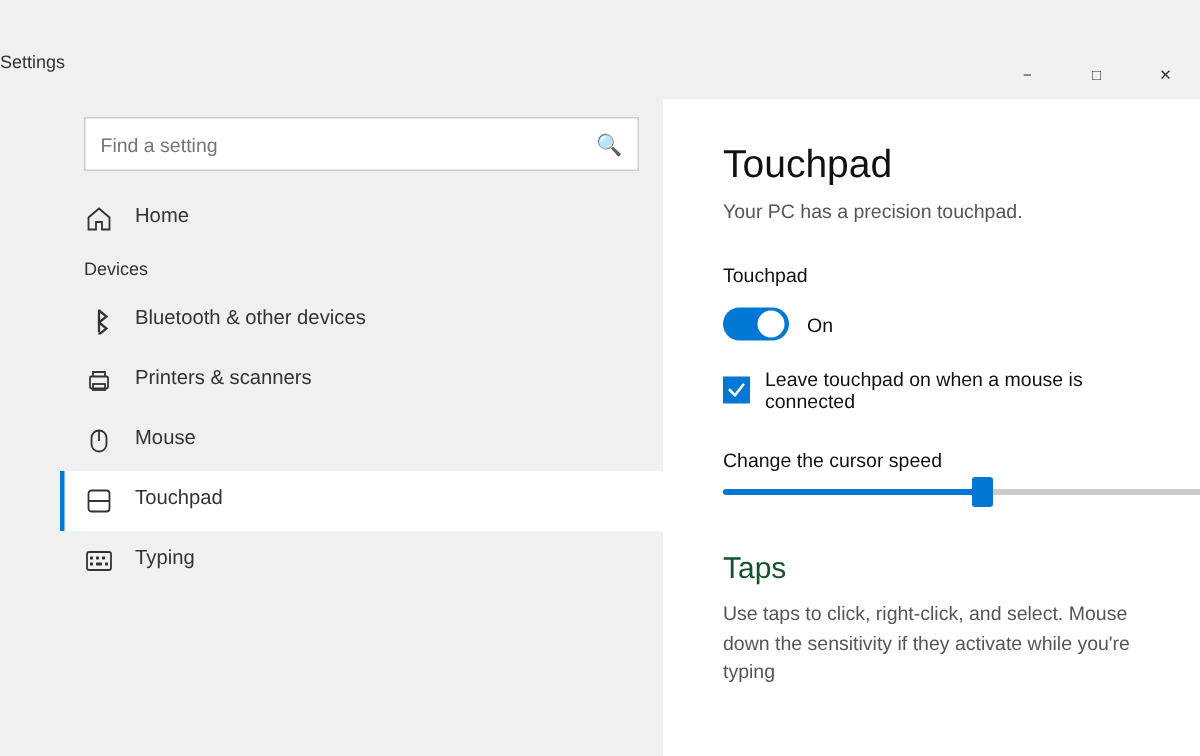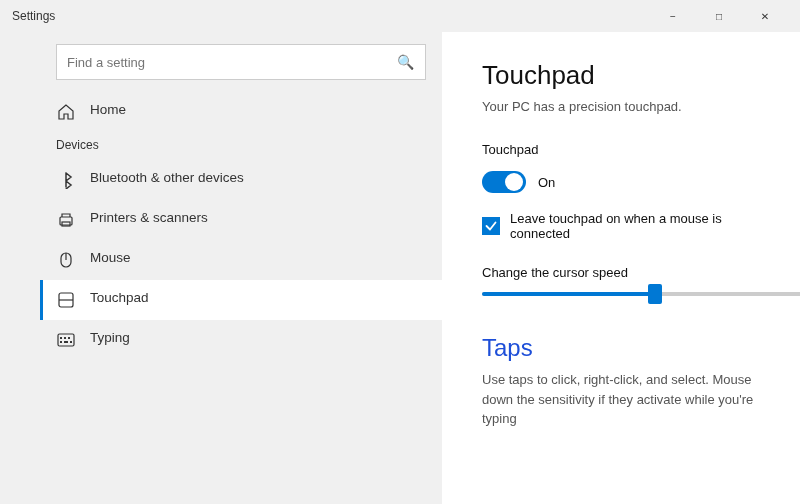--- a/index.html
+++ b/index.html
@@ -12,23 +12,24 @@
       display: flex;
       flex-direction: column;
       overflow: hidden;
     }
 
     
     .title-bar {
       background: #f0f0f0;
       height: 32px;
       display: flex;
-      align-items: center;
-      padding: 0 12px;
+      align-items: flex-start;
+      padding: 0 0;
       flex-shrink: 0;
+      margin-top: 34px;
     }
 
     .title-bar-title {
       font-size: 12px;
       color: #333;
       flex: 1;
     }
 
     .title-bar-controls {
       display: flex;
@@ -273,23 +274,23 @@
       transform: translate(-50%, -50%);
       width: 14px;
       height: 20px;
       background: #0078d4;
       border-radius: 2px;
       cursor: pointer;
     }
 
     
     .taps-title {
-      font-size: 24px;
+      font-size: 20px;
       font-weight: 300;
-      color: #1d4ed8;
+      color: #14532d;
       margin-bottom: 8px;
     }
 
     .taps-desc {
       font-size: 13px;
       color: #555;
       line-height: 1.5;
     }
   </style>
 </head>

